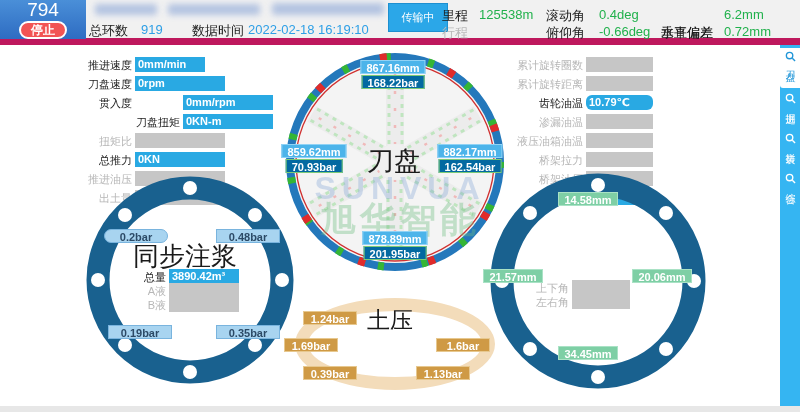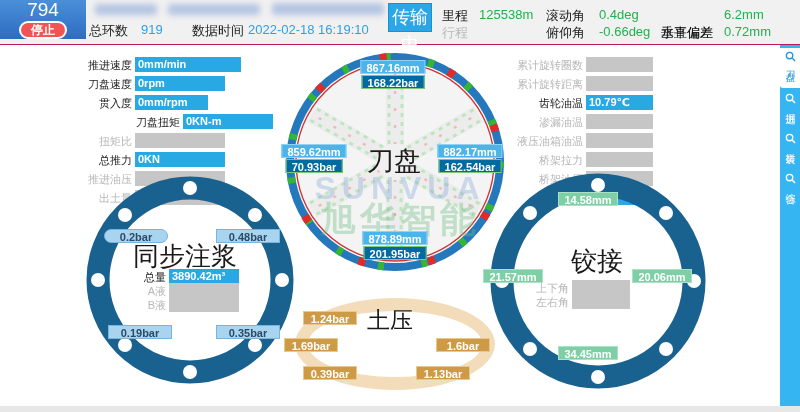--- a/index.html
+++ b/index.html
@@ -1,30 +1,30 @@
 <!DOCTYPE html>
 <html><head>
 <meta charset="utf-8">
 <style>
   * { margin:0; padding:0; box-sizing:border-box; }
   html,body { width:800px; height:412px; }
   body { font-family:"Liberation Sans","DejaVu Sans",sans-serif; background:#fff; }
   #page { position:relative; width:800px; height:412px; overflow:hidden; background:#fff; }
 
   
-  .header { position:absolute; top:0; left:0; width:800px; height:45px; background:#f1f1f1; border-bottom:1px solid #be185d; }
+  .header { position:absolute; top:0; left:0; width:800px; height:45px; background:#f1f1f1; border-bottom:7px solid #be185d; }
   .sys-box { position:absolute; top:0; left:0; width:86px; height:39px; background:linear-gradient(#4a8fd8,#2e6cc2); text-align:center; }
   .sys-ring { color:#fff; font-size:19px; line-height:20px; }
   .sys-status { display:inline-block; margin-top:0px; background:#f25454; color:#fff; font-size:12px; font-weight:bold; line-height:14px; padding:0 10px; border:2px solid #fff; border-radius:9px; }
   .blur-blob { position:absolute; background:#a9bcdf; filter:blur(3px); opacity:.85; border-radius:2px; }
   .hlabel { position:absolute; font-size:13px; color:#1a1a1a; white-space:nowrap; }
   .hlabel.gray { color:#b9b9b9; }
   .hval-blue { position:absolute; font-size:13px; color:#2e9fe6; white-space:nowrap; }
   .hval-green { position:absolute; font-size:13px; color:#21b14c; white-space:nowrap; }
-  .transmit-btn { position:absolute; left:388px; top:3px; width:44px; height:29px; background:#2ba7e8; border:1px solid #1d8fd0; color:#fff; font-size:18px; text-align:center; line-height:27px; cursor:pointer; }
+  .transmit-btn { position:absolute; left:388px; top:3px; width:60px; height:29px; background:#2ba7e8; border:1px solid #1d8fd0; color:#fff; font-size:11px; text-align:center; line-height:27px; cursor:pointer; }
 
   
   .prow { position:absolute; height:15px; }
   .prow .plabel { position:absolute; right:100%; padding-right:3px; top:1px; font-size:11px; white-space:nowrap; color:#1a1a1a; }
   .prow .pfield { position:absolute; left:0; top:0; height:15px; font-size:11px; font-weight:bold; color:#fff; line-height:15px; padding-left:3px; overflow:hidden; }
   .prow.active .pfield { background:#29a9e3; }
   .prow.inactive .plabel { color:#b7b7b7; }
   .prow.inactive .pfield { background:#c6c6c6; }
 
   
@@ -88,29 +88,29 @@
 
     <div class="hlabel" style="left:661px;top:24px;">水平偏差</div>
     <div class="hval-green" style="left:724px;top:7px;">6.2mm</div>
     <div class="hlabel" style="left:661px;top:24px;">垂直偏差</div>
     <div class="hval-green" style="left:724px;top:24px;text-align:center;">0.72mm</div>
   </div>
 
   <div>
     <div class="prow active" style="left:135px;top:57px;width:90px;">
         <span class="plabel">推进速度</span>
-        <span class="pfield" style="width:106px;">0mm/min</span>
+        <span class="pfield" style="width:70px;">0mm/min</span>
       </div>
     <div class="prow active" style="left:135px;top:76px;width:100px;">
         <span class="plabel">刀盘速度</span>
         <span class="pfield" style="width:90px;">0rpm</span>
       </div>
     <div class="prow active" style="left:135px;top:95px;width:90px;">
         <span class="plabel">贯入度</span>
-        <span class="pfield" style="width:73px;">0mm/rpm</span>
+        <span class="pfield" style="width:90px;margin-left:48px;">0mm/rpm</span>
       </div>
     <div class="prow active" style="left:135px;top:114px;width:90px;margin-left:48px;">
         <span class="plabel">刀盘扭矩</span>
         <span class="pfield" style="width:90px;">0KN-m</span>
       </div>
     <div class="prow inactive" style="left:135px;top:133px;width:90px;">
         <span class="plabel">扭矩比</span>
         <span class="pfield" style="width:90px;"></span>
       </div>
     <div class="prow active" style="left:135px;top:152px;width:114px;">
@@ -131,21 +131,21 @@
     <div class="prow inactive" style="left:586px;top:57px;width:67px;">
         <span class="plabel">累计旋转圈数</span>
         <span class="pfield" style="width:67px;"></span>
       </div>
     <div class="prow inactive" style="left:586px;top:76px;width:67px;">
         <span class="plabel">累计旋转距离</span>
         <span class="pfield" style="width:67px;"></span>
       </div>
     <div class="prow active" style="left:586px;top:95px;width:67px;">
         <span class="plabel">齿轮油温</span>
-        <span class="pfield" style="width:67px;">10.79℃</span>
+        <span class="pfield" style="width:67px;border-radius:6px;">10.79℃</span>
       </div>
     <div class="prow inactive" style="left:586px;top:114px;width:67px;">
         <span class="plabel">渗漏油温</span>
         <span class="pfield" style="width:67px;"></span>
       </div>
     <div class="prow inactive" style="left:586px;top:133px;width:67px;">
         <span class="plabel">液压油箱油温</span>
         <span class="pfield" style="width:67px;"></span>
       </div>
     <div class="prow inactive" style="left:586px;top:152px;width:89px;">
@@ -261,21 +261,20 @@
       <circle cx="110" cy="14" r="7" fill="#fff"></circle>
         <circle cx="178" cy="42" r="7" fill="#fff"></circle>
       <circle cx="206" cy="110" r="7" fill="#fff"></circle>
         <circle cx="178" cy="178" r="7" fill="#fff"></circle>
       <circle cx="110" cy="206" r="7" fill="#fff"></circle>
         <circle cx="42" cy="178" r="7" fill="#fff"></circle>
       <circle cx="14" cy="110" r="7" fill="#fff"></circle>
         <circle cx="42" cy="42" r="7" fill="#fff"></circle>
     </svg>
   </div>
-  <div class="circle-title" style="left:597px;top:261px;font-size:26px;">铰接</div>
   <div class="badge lgreen" style="left:588px;top:192px;">14.58mm</div>
   <div class="badge lgreen" style="left:513px;top:269px;">21.57mm</div>
   <div class="badge lgreen" style="left:662px;top:269px;">20.06mm</div>
   <div class="badge lgreen" style="left:588px;top:346px;">34.45mm</div>
   <div class="prow inactive" style="left:572px;top:280px;width:58px;">
       <span class="plabel">上下角</span>
       <span class="pfield" style="width:58px;"></span>
     </div>
   <div class="prow inactive" style="left:572px;top:294px;width:58px;">
       <span class="plabel">左右角</span>

